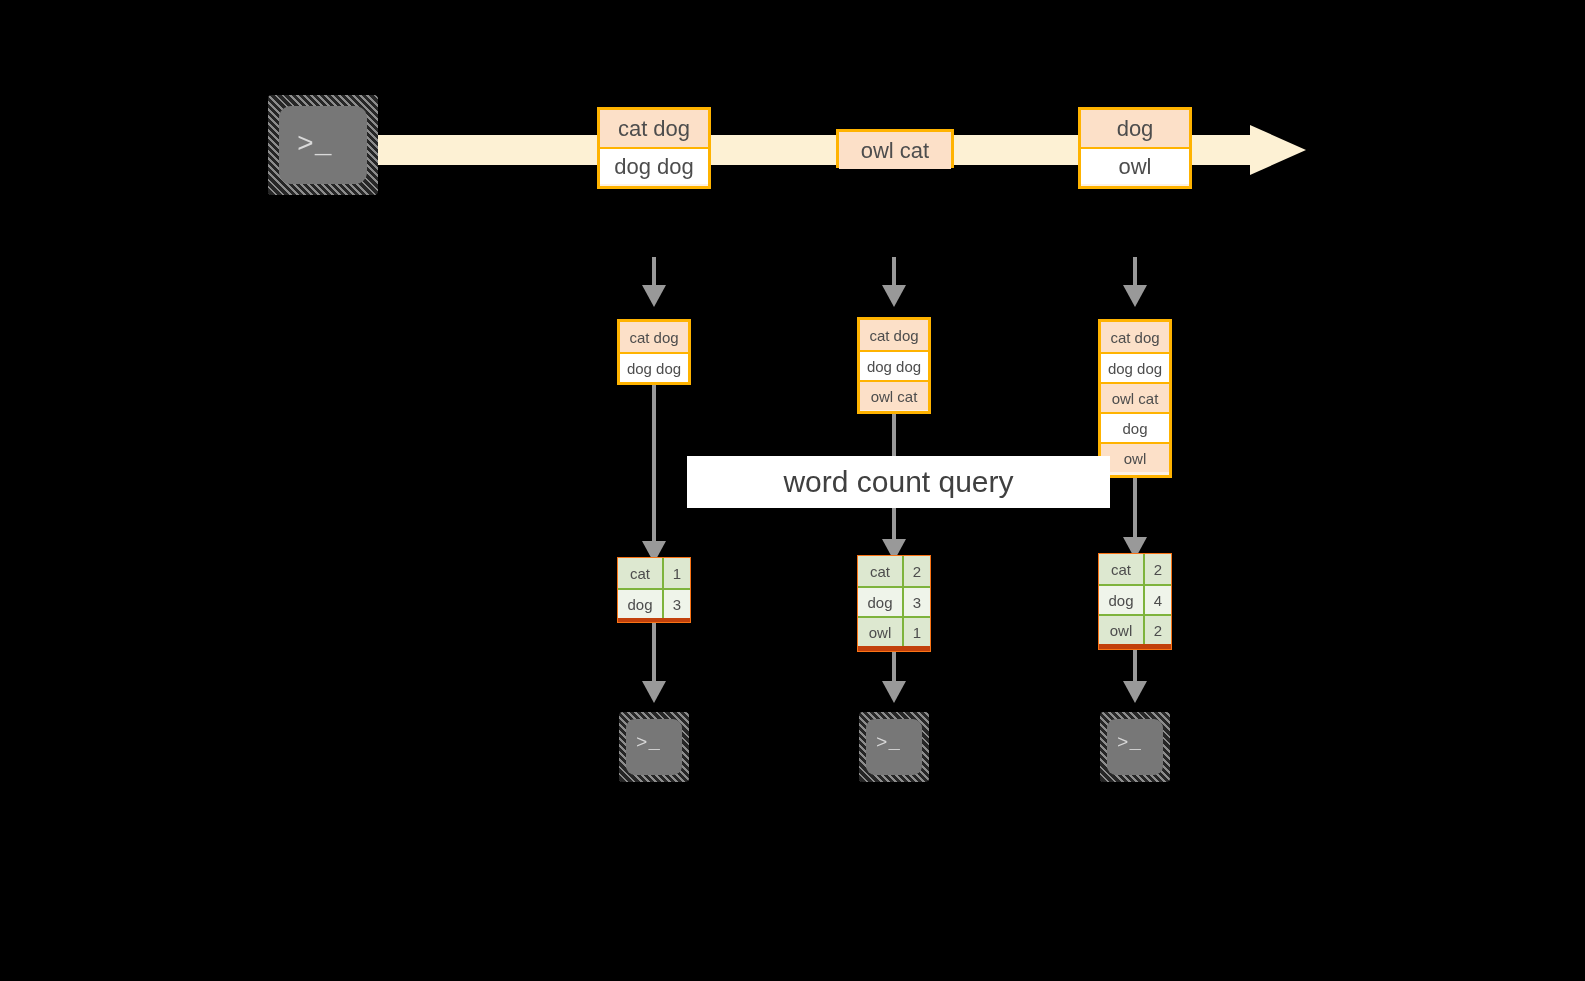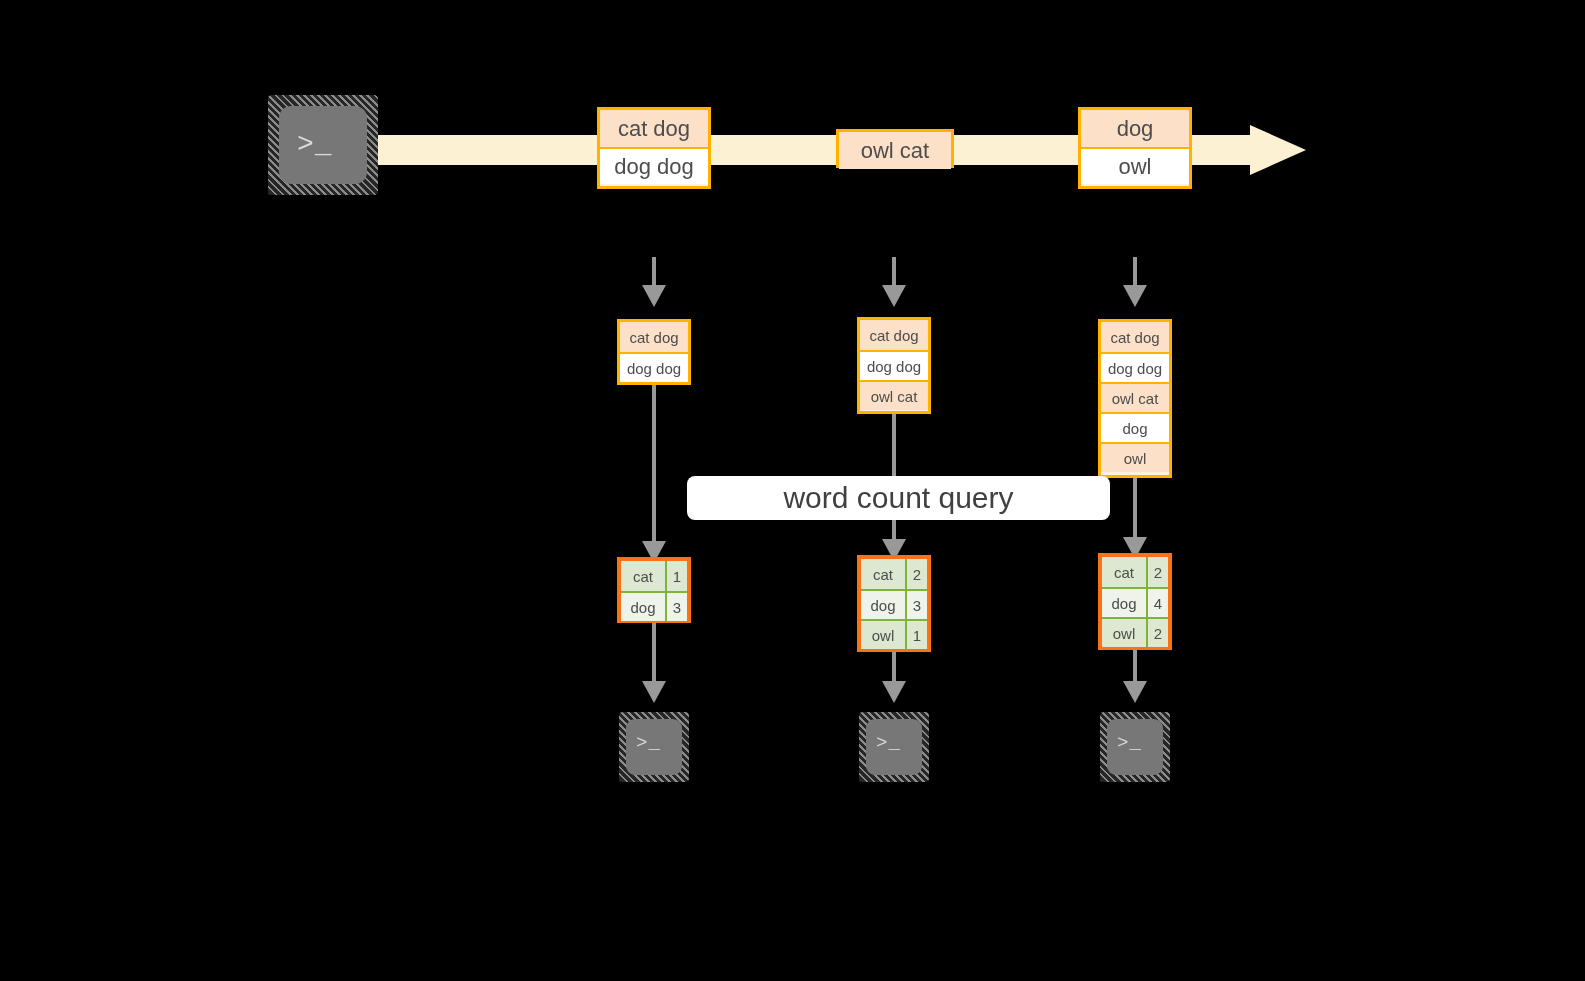--- a/index.html
+++ b/index.html
@@ -84,22 +84,22 @@
   .obox .row.light { background: #ffffff; }
   .obox .row + .row { border-top: 2px solid #ffb300; }
 
   .obox.big .row  { height: 37px; font-size: 22px; }
   .obox.mid .row  { height: 30px; font-size: 15px; }
 
   
   .gbox {
     position: absolute;
     box-sizing: border-box;
-    border: 4px solid #f97316;
-    background: #be185d;
+    border: 1px solid #f97316;
+    background: #c2410c;
   }
   .gbox .grow {
     display: flex;
     box-sizing: border-box;
     height: 30px;
   }
   .gbox .grow + .grow { border-top: 2px solid #7eb33c; }
   .gbox .grow.dark  { background: #dde8d0; }
   .gbox .grow.light { background: #eff4ea; }
   .gbox .gc-word {
@@ -280,15 +280,15 @@
 
   <div class="vline" style="left:1133px; top:650px; height:35px;"></div>
   <div class="ahead" style="left:1123px; top:681px;"></div>
 
   <div class="terminal small" style="left:1100px; top:712px; width:70px; height:70px; padding:7px;">
     <div class="inner">
       <span class="term-prompt" style="left:10px; top:15px; font-size:19px;">&gt;_</span>
     </div>
   </div>
 
-  <div class="query-label" style="left:687px; top:476px; width:423px; height:44px;border-radius:8px;">word count query</div>
+  <div class="query-label" style="left:687px; top:456px; width:423px; height:52px;">word count query</div>
 
 </div>
 
 </body></html>

